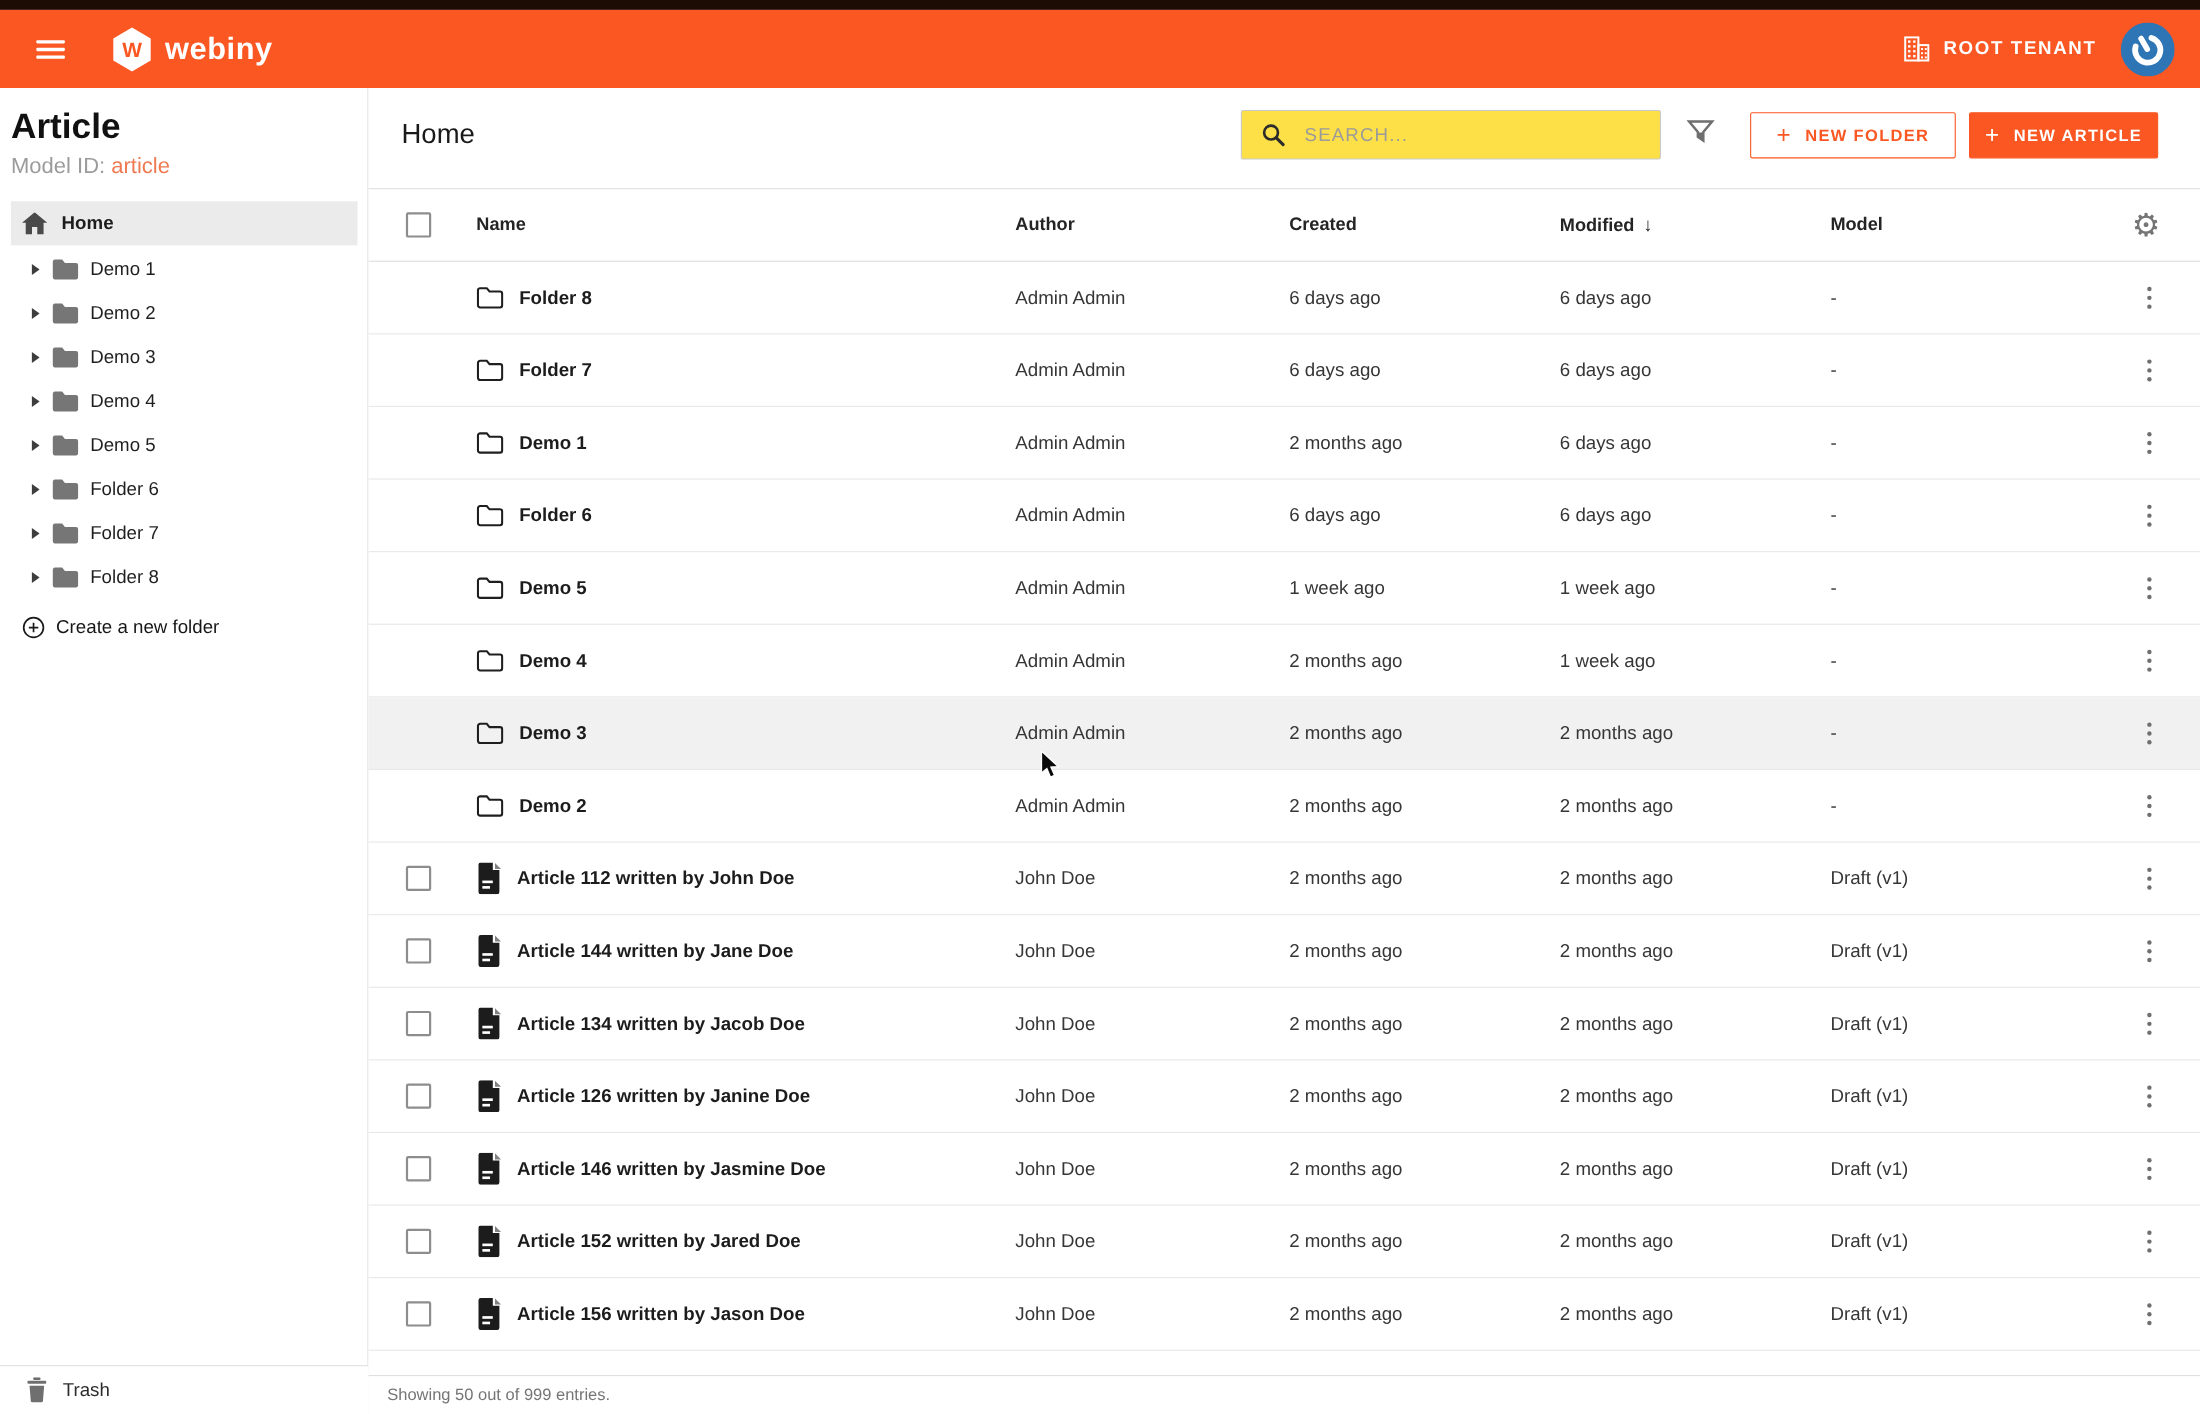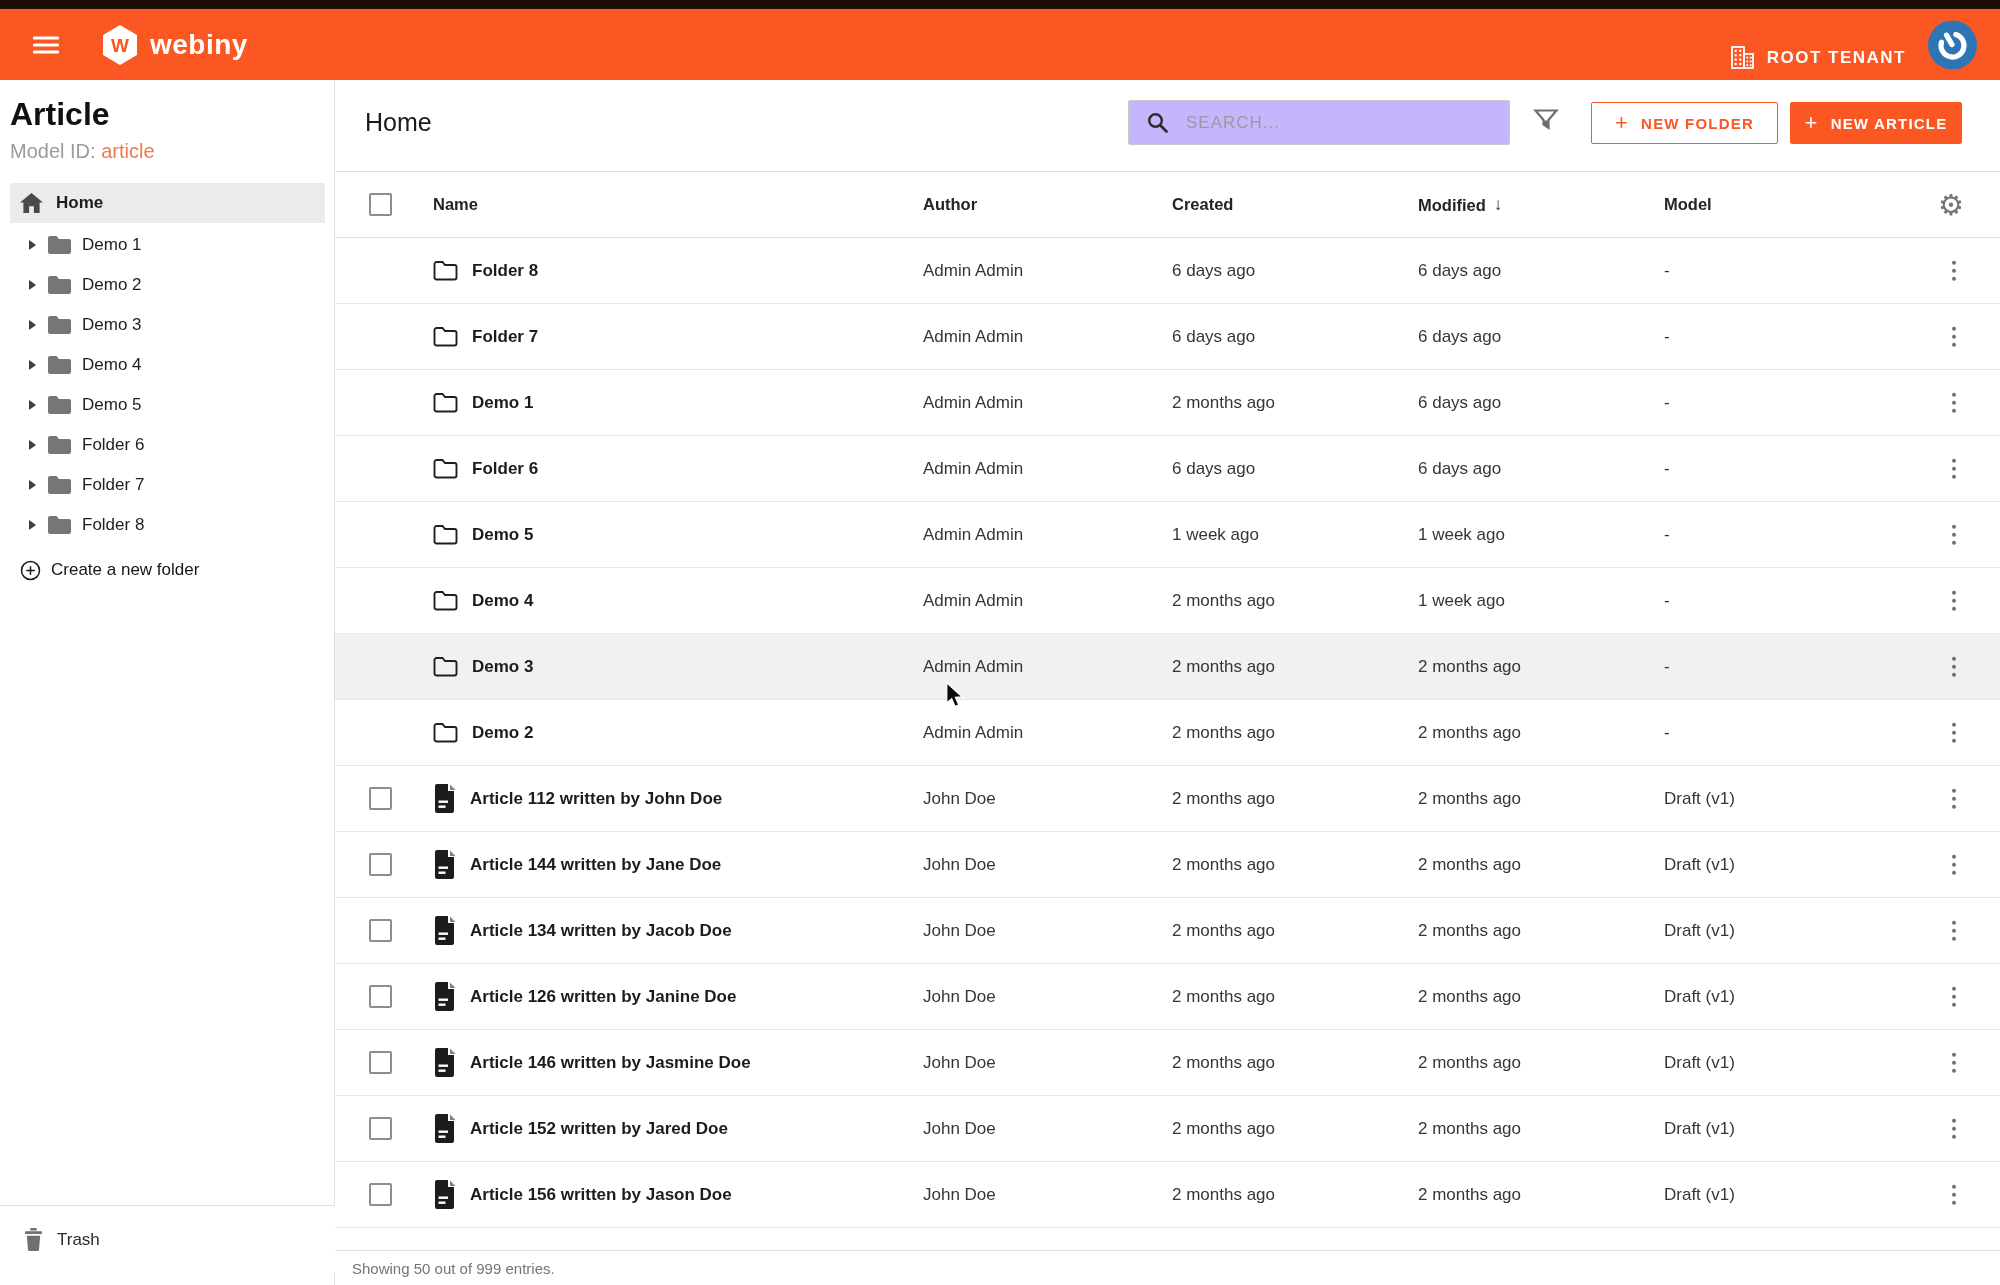--- a/index.html
+++ b/index.html
@@ -9,50 +9,50 @@
   .top-strip{position:absolute;left:0;top:0;width:2000px;height:9px;background:#1d0c04;}
   
   .appbar{position:absolute;left:0;top:9px;width:2000px;height:71px;background:#fa5723;
           display:flex;align-items:center;}
   .hamburger{position:absolute;left:33px;top:50%;transform:translateY(-50%);width:26px;height:17px;
              display:flex;flex-direction:column;justify-content:space-between;cursor:pointer;}
   .hamburger span{display:block;height:3px;background:#fff;border-radius:1px;}
   .logo{position:absolute;left:101px;top:50%;transform:translateY(-50%);display:flex;align-items:center;gap:11px;}
   .wordmark{color:#fff;font-size:28px;font-weight:bold;letter-spacing:.5px;}
   .appbar-right{position:absolute;right:23px;top:50%;transform:translateY(-50%);
-                display:flex;align-items:flex-end;gap:22px;}
+                display:flex;align-items:center;gap:22px;}
   .tenant{display:flex;align-items:center;gap:12px;color:#fff;font-size:17px;font-weight:600;
           letter-spacing:1.5px;cursor:pointer;}
   .avatar{width:49px;height:49px;border-radius:50%;cursor:pointer;}
   
   .sidebar{position:absolute;left:0;top:80px;width:335px;height:1205px;background:#fff;
            border-right:1px solid #e0e0e0;box-sizing:border-box;}
   .sb-title{position:absolute;left:10px;top:16px;font-size:32px;font-weight:600;color:#111;}
   .sb-model{position:absolute;left:10px;top:60px;font-size:20px;color:#9b9b9b;}
   .sb-model .mid{color:#ef7a50;}
   .sb-home{position:absolute;left:10px;top:103px;width:315px;height:40px;background:#ebebeb;
            display:flex;align-items:center;gap:13px;padding-left:10px;box-sizing:border-box;
            font-size:17px;font-weight:700;color:#1d1d1d;cursor:pointer;}
   .tree{position:absolute;left:0;top:145px;width:335px;}
   .tree-item{height:40px;display:flex;align-items:center;cursor:pointer;}
   .tree-caret{width:9px;margin-left:28px;display:flex;}
   .tree-folder{margin-left:10px;display:flex;}
   .tree-label{margin-left:10px;font-size:17px;color:#1f1f1f;}
   .create-folder{position:absolute;left:20px;top:470px;height:40px;display:flex;align-items:center;
                  gap:10px;font-size:17px;font-weight:400;color:#161616;cursor:pointer;}
-  .sb-trash{position:absolute;left:0;bottom:12px;width:335px;height:68px;border-top:1px solid #e0e0e0;
+  .sb-trash{position:absolute;left:0;bottom:0;width:335px;height:44px;border-top:1px solid #e0e0e0;
             display:flex;align-items:center;gap:14px;padding-left:24px;box-sizing:border-box;
             font-size:17px;font-weight:500;color:#2b2b2b;cursor:pointer;background:#fff;}
   
   .main{position:absolute;left:335px;top:80px;width:1665px;height:1205px;background:#fff;}
   .toolbar{position:absolute;left:0;top:0;width:1665px;height:92px;border-bottom:1px solid #e0e0e0;
            box-sizing:border-box;}
   .page-title{position:absolute;left:30px;top:28px;font-size:25px;color:#1a1a1a;}
   .searchbox{position:absolute;left:793px;top:20px;width:382px;height:45px;border:1px solid #c9c9c9;
-             border-radius:2px;background:#c4b5fd;display:flex;align-items:center;box-sizing:border-box;
+             border-radius:2px;background:#fde047;display:flex;align-items:center;box-sizing:border-box;
              padding-left:17px;gap:14px;}
   .searchbox input{border:none;outline:none;flex:1;font-size:17px;letter-spacing:1px;
                    font-family:"Liberation Sans",sans-serif;color:#424242;background:transparent;}
   .searchbox input::placeholder{color:#9b9b9b;}
   .filter-btn{position:absolute;left:1198px;top:28px;cursor:pointer;}
   .btn{position:absolute;top:22px;height:42px;border-radius:2px;display:flex;align-items:center;
        justify-content:center;gap:12px;font-size:15px;font-weight:600;letter-spacing:1.2px;
        cursor:pointer;box-sizing:border-box;font-family:"Liberation Sans",sans-serif;}
   .btn .plus{font-size:22px;font-weight:400;line-height:1;}
   .btn-outline{left:1256px;width:187px;background:#fff;border:1px solid #fa5723;color:#fa5723;}

